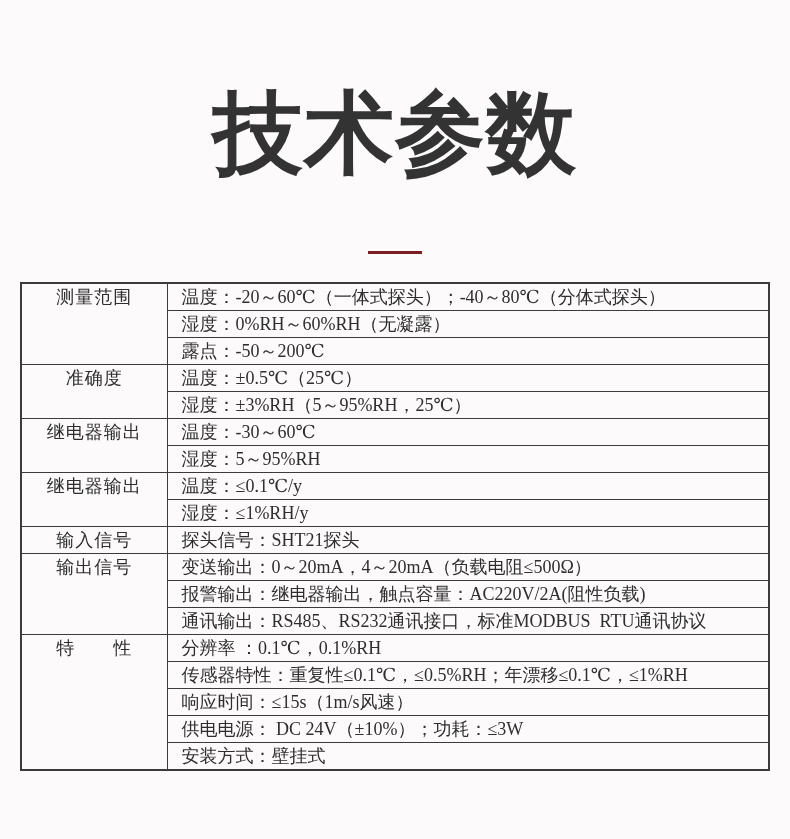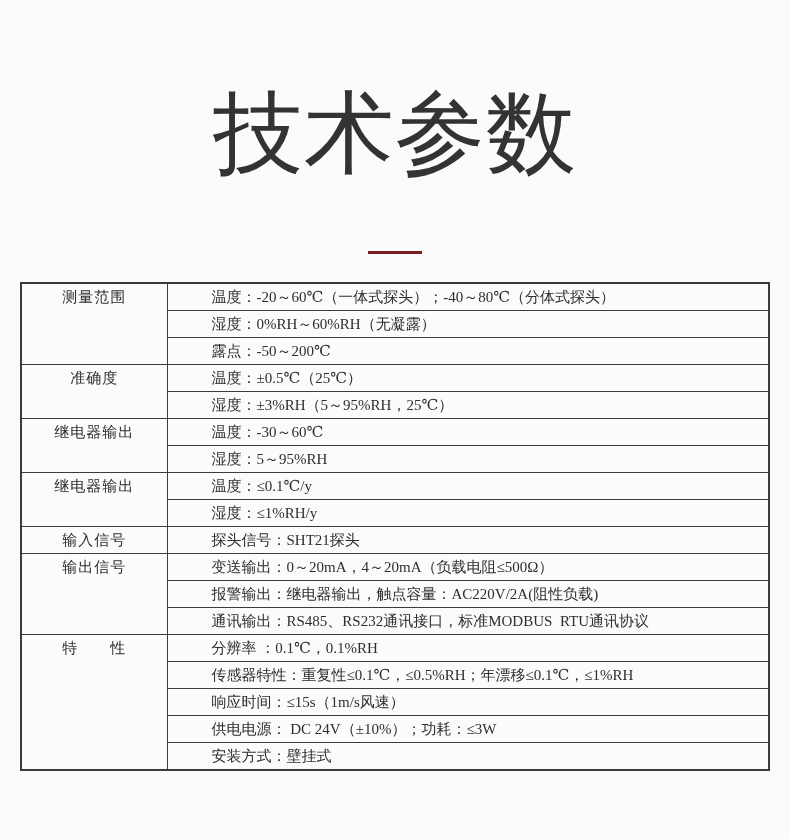--- a/index.html
+++ b/index.html
@@ -11,59 +11,59 @@
     width: 790px;
     height: 839px;
     background: #fcfafa;
     overflow: hidden;
     font-family: "Liberation Serif", "DejaVu Serif", serif;
   }
   .page-title {
     margin-top: 88px;
     line-height: 1;
     font-size: 90px;
-    font-weight: 400;
+    font-weight: 700;
     letter-spacing: 1px;
     text-align: center;
     color: #333333;
     font-family: "Liberation Sans", "DejaVu Sans", sans-serif;
   }
   .title-divider {
     width: 54px;
     height: 3px;
     margin: 73px auto 0 auto;
     background: #7b1d22;
   }
   table.spec-table {
     width: 750px;
     margin: 28px auto 0 auto;
     border-collapse: collapse;
     table-layout: fixed;
     border: 2px solid #3b3b3b;
-    font-size: 15px;
+    font-size: 18px;
     color: #2e2e2e;
   }
   .spec-table col.label-col { width: 146px; }
   .spec-table th,
   .spec-table td {
     border: 1px solid #3b3b3b;
     height: 26px;
     padding: 0;
     font-weight: normal;
     line-height: 26px;
     overflow: hidden;
   }
   .spec-table th.row-label {
     text-align: center;
     vertical-align: top;
     letter-spacing: 1px;
   }
   .spec-table td.value-cell {
     text-align: left;
-    padding-left: 44px;
+    padding-left: 14px;
     white-space: pre-wrap;
   }
 </style>
 </head>
 <body>
 
 <div class="page-title">技术参数</div>
 
 <div class="title-divider" style="background-color: rgb(123, 29, 34);"></div>
 

